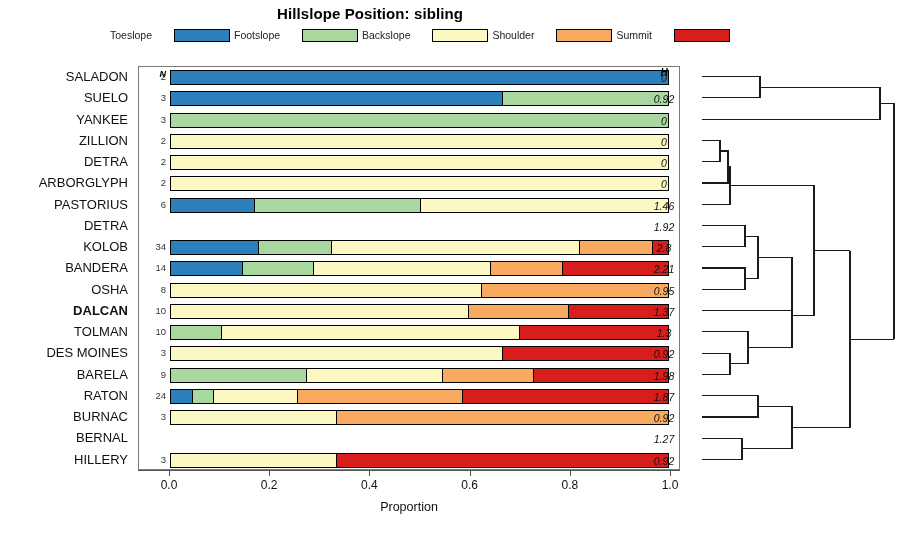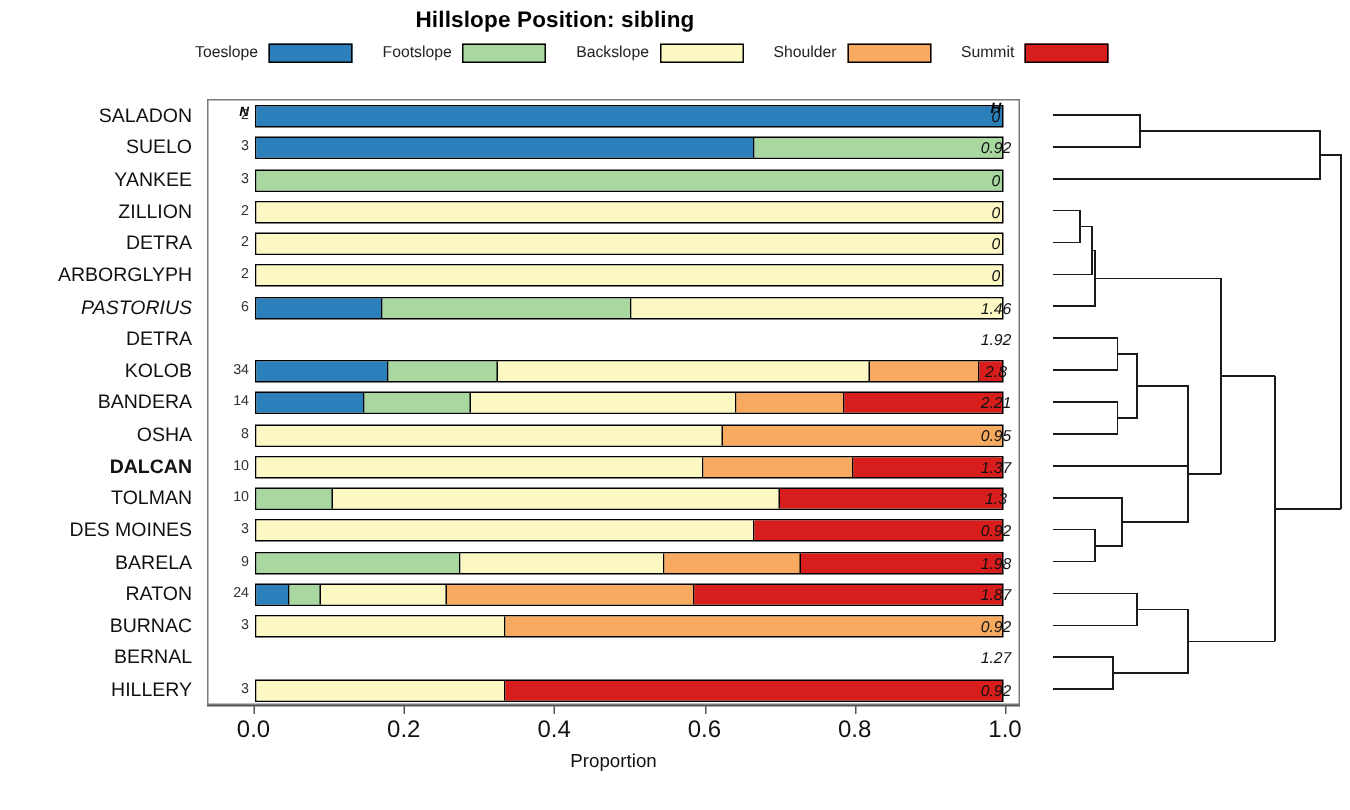--- a/index.html
+++ b/index.html
@@ -7,21 +7,21 @@
        font-family:"Liberation Sans",sans-serif;color:#000;}
   #root{position:relative;width:900px;height:540px;}
 
   
   .title{position:absolute;left:0;top:5px;width:740px;text-align:center;
          font-size:15px;font-weight:bold;letter-spacing:.1px;}
 
   
   .legend{position:absolute;left:110px;top:26px;width:620px;height:18px;
           display:flex;align-items:center;justify-content:space-between;}
-  .lg{display:flex;align-items:center;gap:7px;margin-left:20px;}
+  .lg{display:flex;align-items:center;gap:22px;}
   .lg .lbl{font-size:10.5px;color:#222;}
   .lg .sw{width:56px;height:13px;border:1px solid #000;box-sizing:border-box;}
 
   
   .panel{position:absolute;left:138px;top:66px;width:542px;height:404px;
          border:1px solid #7a7a7a;box-sizing:border-box;background:#fff;}
   .plotarea{position:absolute;left:0;top:0;right:0;bottom:0;}
 
   
   .row{position:absolute;left:0;right:0;height:21.26px;}
@@ -46,21 +46,21 @@
   .hcol{position:absolute;left:644px;top:66px;width:44px;height:404px;}
   .hval{position:absolute;left:0;width:40px;height:21.26px;line-height:24px;
         text-align:center;font-size:10.5px;font-style:italic;color:#111;}
   .hhdr{position:absolute;left:0;width:40px;top:-8px;text-align:center;
         font-size:10px;font-weight:bold;font-style:italic;}
 
   
   .xaxis{position:absolute;left:138px;top:470px;width:542px;height:14px;}
   .xaxis .aline{position:absolute;left:0;right:0;top:0;height:1px;background:#555;}
   .tick{position:absolute;top:0;width:1px;height:6px;background:#555;}
-  .tlab{position:absolute;top:8px;font-size:16px;color:#111;transform:translateX(-50%);}
+  .tlab{position:absolute;top:8px;font-size:12px;color:#111;transform:translateX(-50%);}
   .xtitle{position:absolute;left:138px;top:500px;width:542px;text-align:center;
           font-size:12.5px;color:#111;}
 
   
   .dendro{position:absolute;left:700px;top:66px;width:196px;height:404px;}
   .dendro svg{display:block;}
 </style>
 </head>
 <body>
 <div id="root">
@@ -90,21 +90,21 @@
       </div>
     </div>
 
 <div class="ylabels" id="ylabels">
       <div class="ylab" style="top: 0px;">SALADON</div>
       <div class="ylab" style="top: 21.2632px;">SUELO</div>
       <div class="ylab" style="top: 42.5263px;">YANKEE</div>
       <div class="ylab" style="top: 63.7895px;">ZILLION</div>
       <div class="ylab" style="top: 85.0526px;">DETRA</div>
       <div class="ylab" style="top: 106.316px;">ARBORGLYPH</div>
-      <div class="ylab" style="top: 127.579px; font-style: italic;">PASTORIUS</div>
+      <div class="ylab" style="top: 127.579px;">PASTORIUS</div>
       <div class="ylab" style="top: 148.842px;">DETRA</div>
       <div class="ylab" style="top: 170.105px;">KOLOB</div>
       <div class="ylab" style="top: 191.368px;">BANDERA</div>
       <div class="ylab" style="top: 212.632px;">OSHA</div>
       <div class="ylab bold" style="top: 233.895px;">DALCAN</div>
       <div class="ylab" style="top: 255.158px;">TOLMAN</div>
       <div class="ylab" style="top: 276.421px; text-align: center;">DES MOINES</div>
       <div class="ylab" style="top: 297.684px;">BARELA</div>
       <div class="ylab" style="top: 318.947px;">RATON</div>
       <div class="ylab" style="top: 340.211px;">BURNAC</div>

